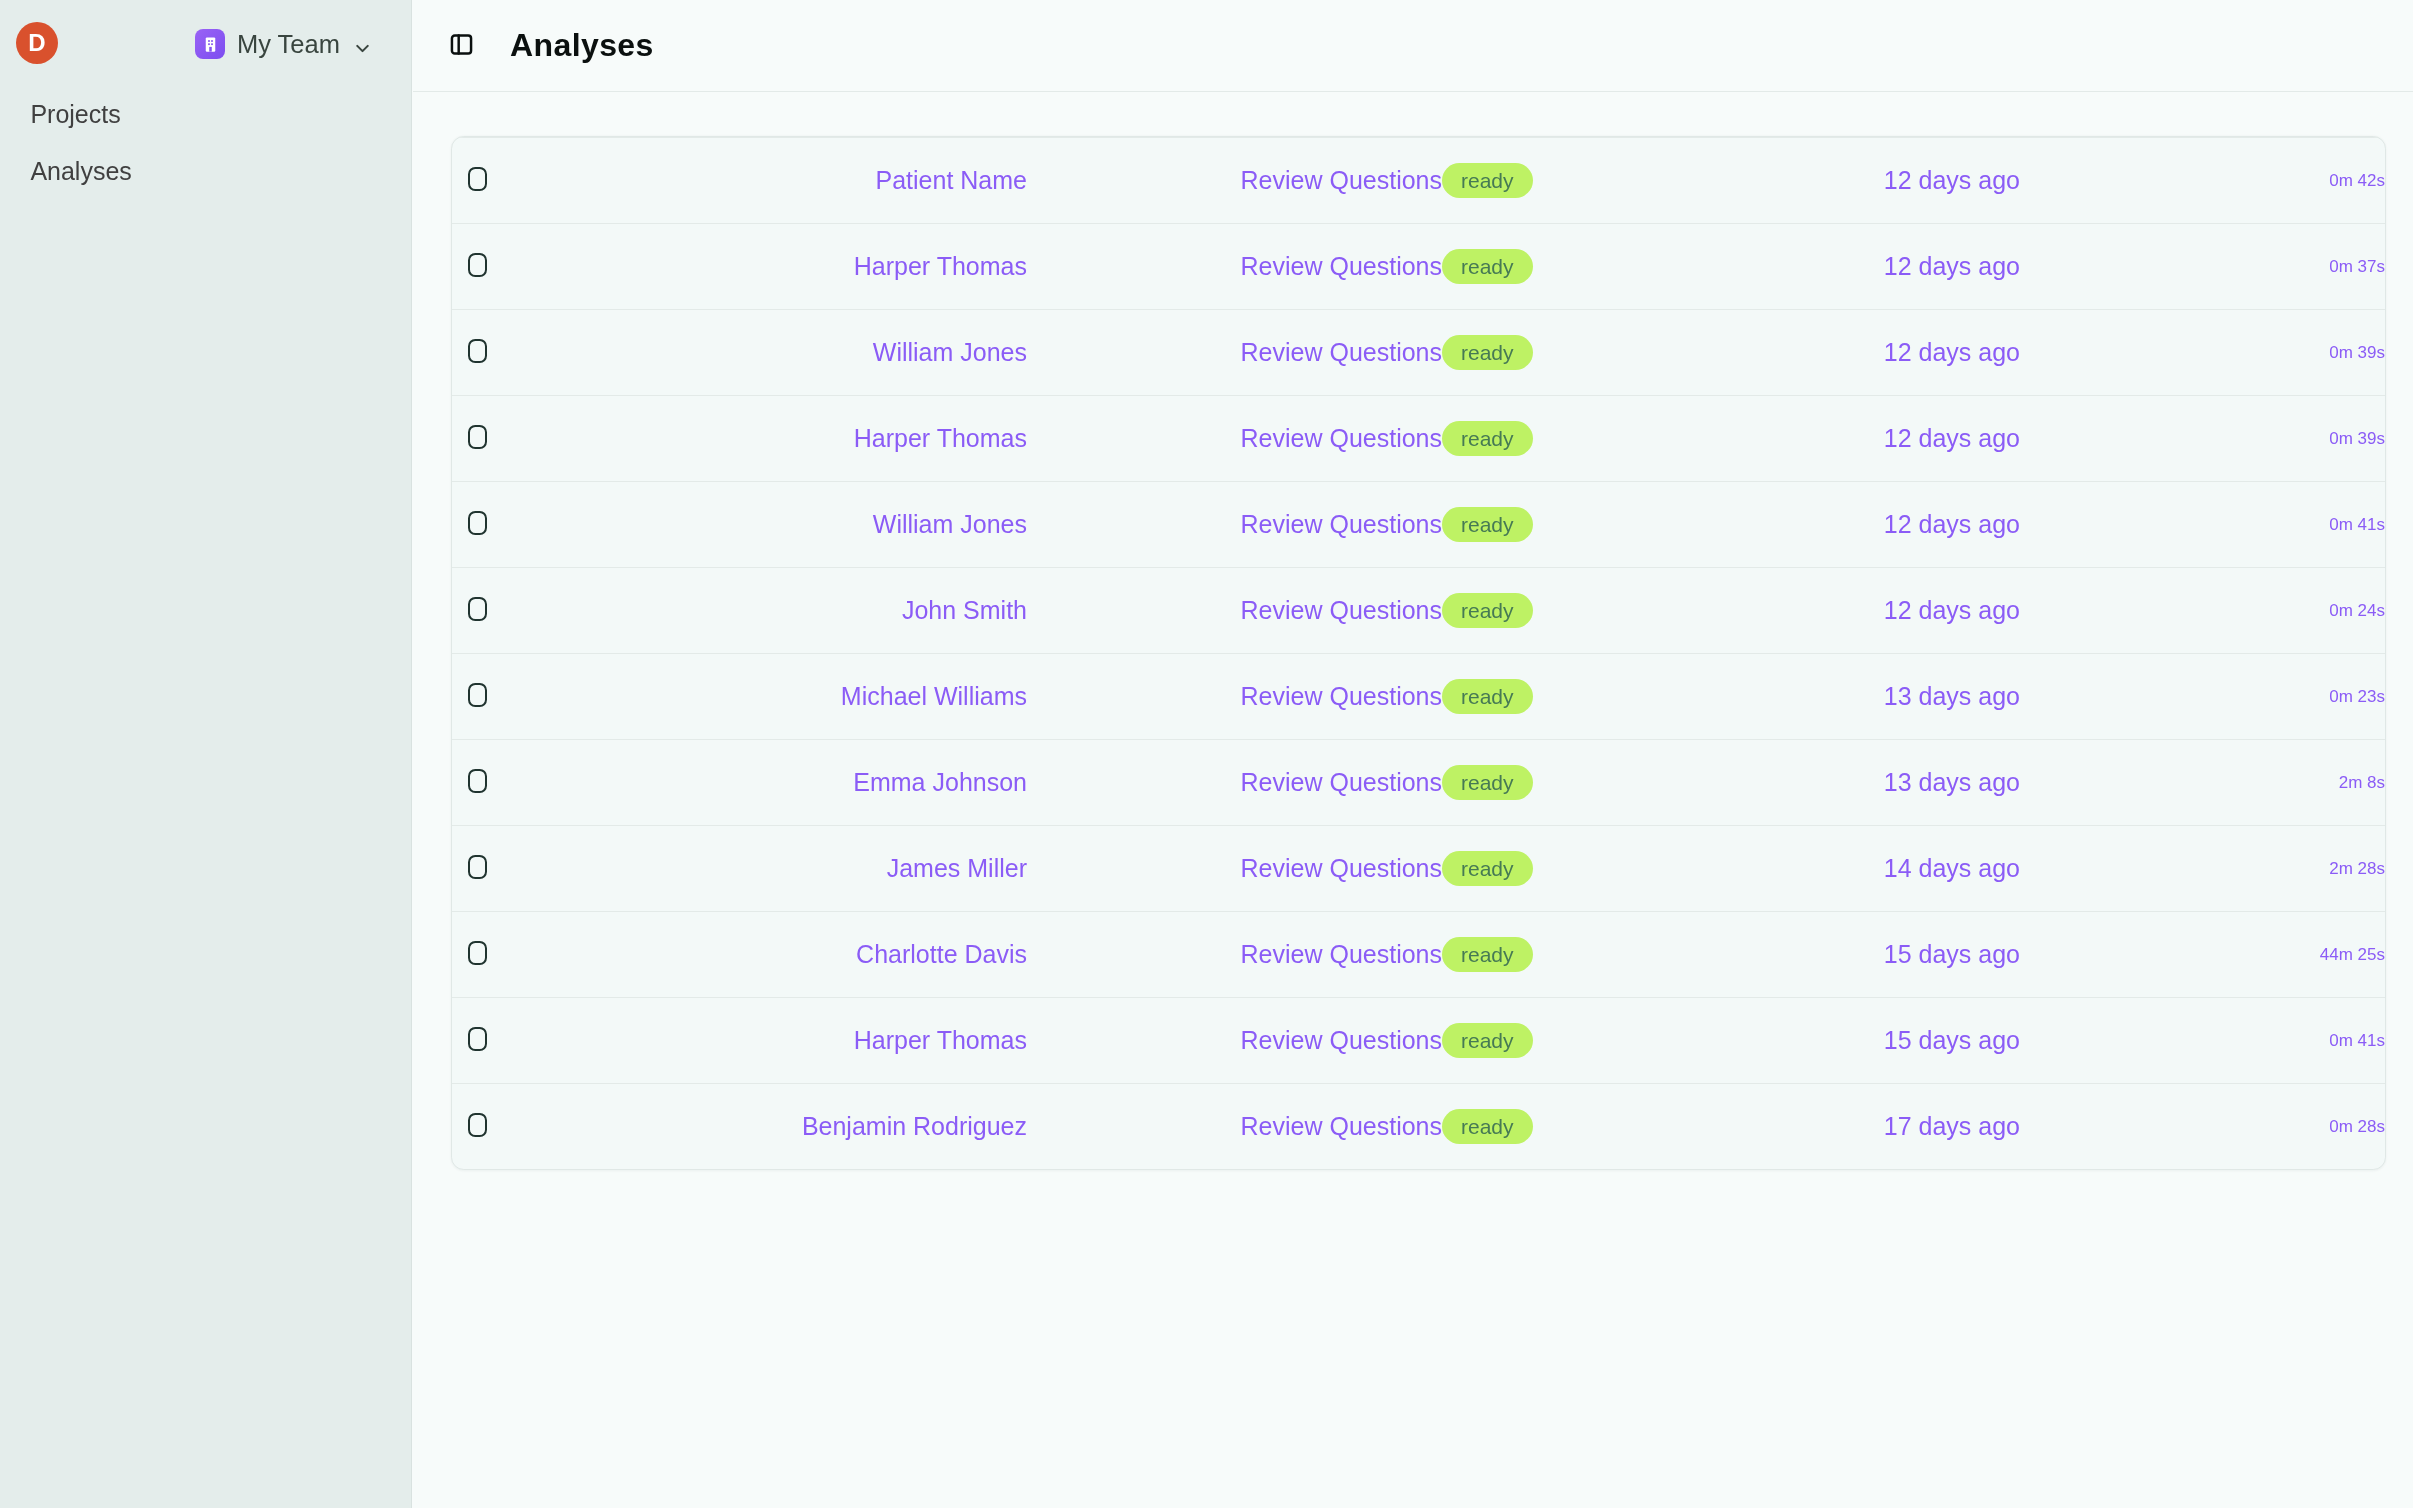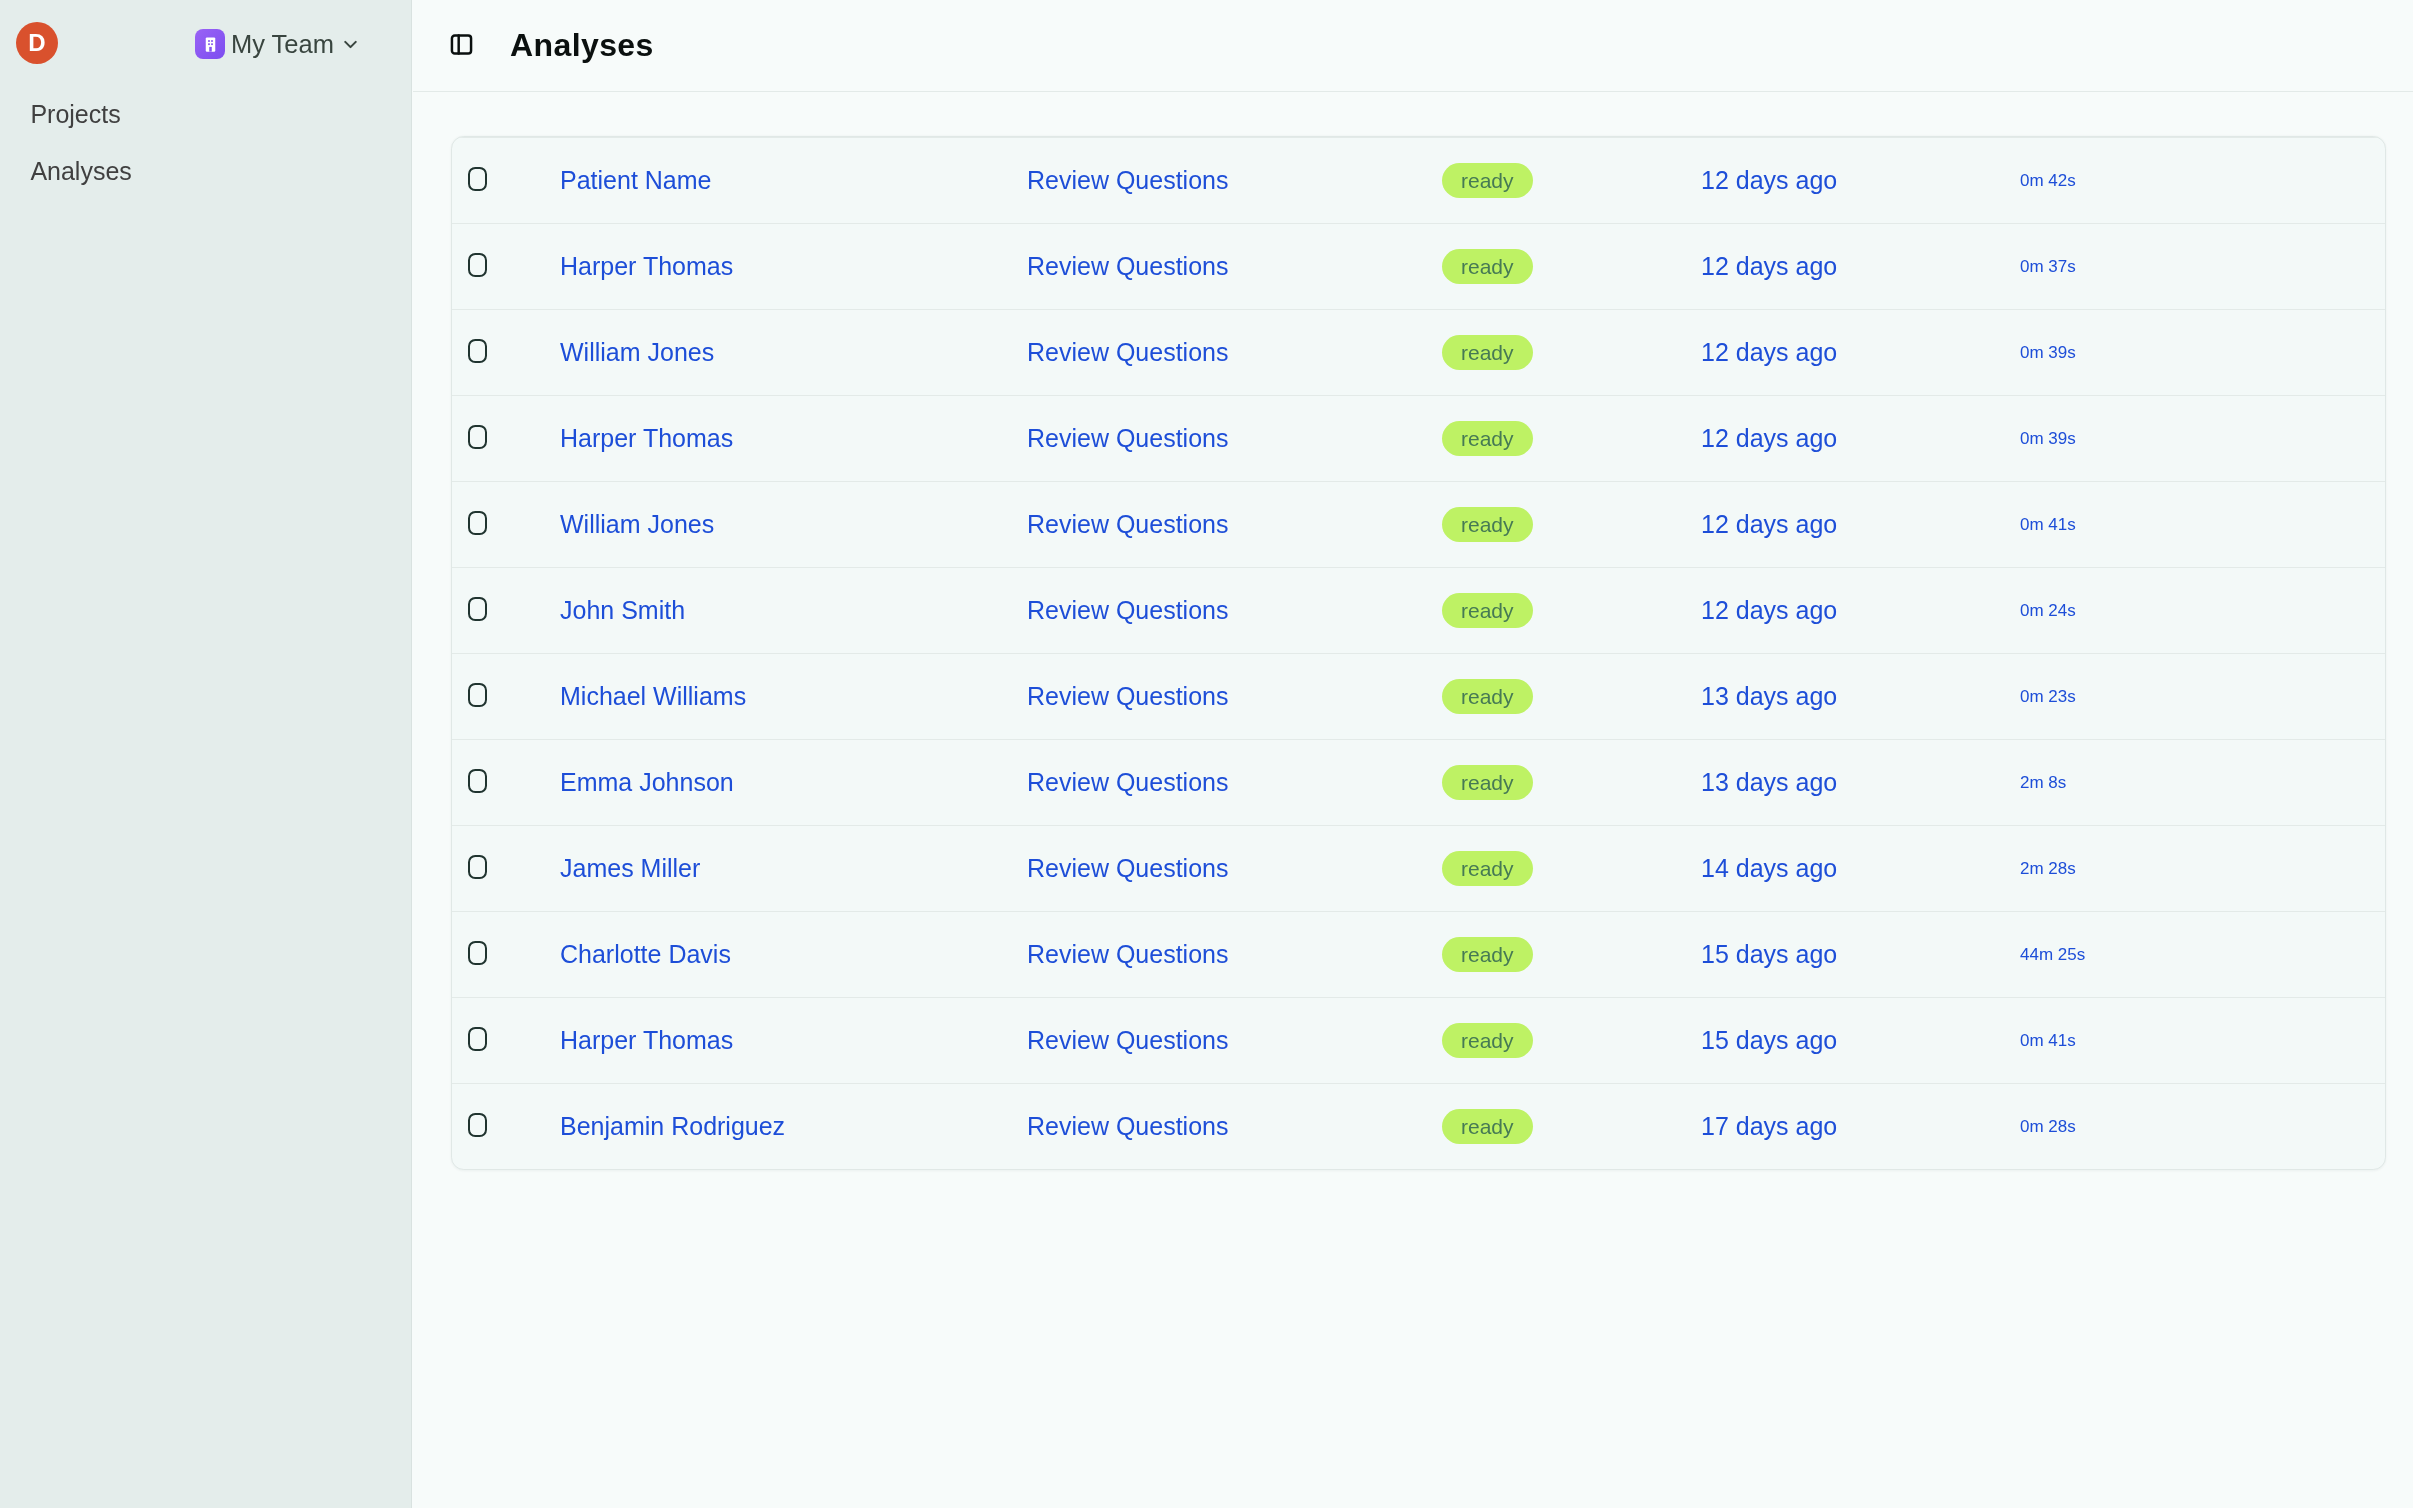--- a/index.html
+++ b/index.html
@@ -22,21 +22,21 @@
   .avatar {
     position:absolute; left:16px; top:22.3px;
     width:42px; height:42px; border-radius:50%;
     background:#d9512d;
     display:flex; align-items:center; justify-content:center;
     color:#ffffff; font-size:24px; font-weight:600;
     cursor:pointer;
   }
   .team-switcher {
     position:absolute; left:195px; top:29px;
-    display:flex; align-items:center; gap:6px;
+    display:flex; align-items:flex-end; gap:12px;
     cursor:pointer;
   }
   .team-icon {
     width:30px; height:30px; border-radius:8px;
     background:linear-gradient(135deg,#9a63f5 0%,#7c4df0 100%);
     display:flex; align-items:center; justify-content:center;
   }
   .team-name { font-size:25.5px; color:#39453f; }
   .chevron { display:flex; align-items:center; }
 
@@ -92,21 +92,21 @@
   }
   .cb-cell { padding-left:16px; }
   .checkbox {
     display:inline-block;
     width:19px; height:24px;
     border:2.4px solid #203430;
     border-radius:7.2px;
     background:transparent;
     cursor:pointer;
   }
-  .cell { font-size:25px; color:#1d4ed8; }
+  .cell { font-size:25px; color:#8b5cf6;text-align:right; }
   .cell.time { font-size:17px; }
   .badge {
     display:inline-block;
     padding:5.6px 19px;
     border-radius:797px;
     background:#bef264;
     color:#467a54;
     font-size:21px;
   }
 </style>

